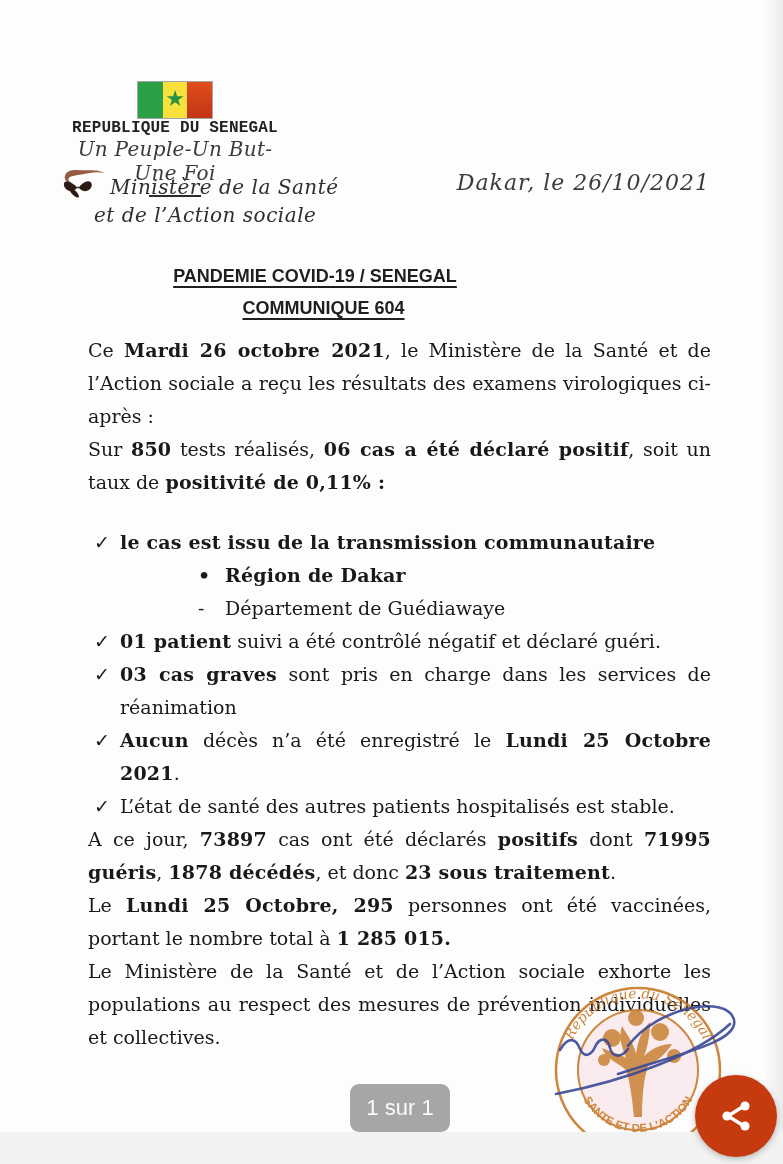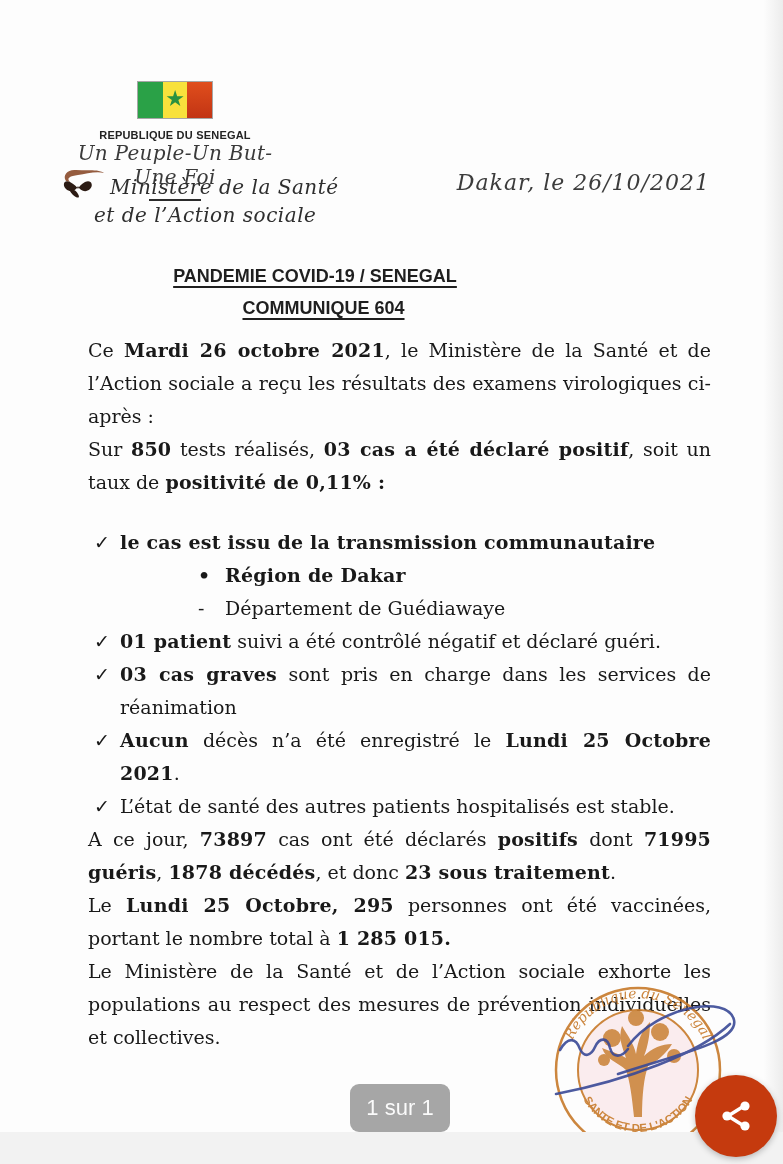--- a/index.html
+++ b/index.html
@@ -21,23 +21,23 @@
   .flag {
     width:76px; height:38px; margin:0 auto; display:flex;
     border:1px solid rgba(60,60,60,.45);
   }
   .flag .stripe { flex:1; position:relative; }
   .flag .star {
     position:absolute; left:50%; top:50%; transform:translate(-50%,-54%);
     font-size:22px; line-height:1;
   }
   .republic {
-    margin-top:10px;
-    font-family:Liberation Sans, sans-serif;
-    font-weight:bold; font-size:11px; letter-spacing:.2px; color:#232323;
+    margin-top:0;
+    font-family:Liberation Mono, monospace;
+    font-weight:bold; font-size:16px; letter-spacing:.2px; color:#232323;
   }
   .motto {
     margin-top:0; font-style:italic; font-size:20px; color:#3a3a3a;
     letter-spacing:.3px;
   }
   .hdr-divider {
     width:52px; height:2px; background:#2b2b2b; margin:10px auto 0;
   }
   .ministry-block { position:absolute; left:58px; top:165px; width:260px; }
   .ministry-logo { position:absolute; left:2px; top:2px; }
@@ -121,21 +121,21 @@
 
   <div class="dateline">Dakar, le 26/10/2021</div>
 
   <div class="doc-title">
     <div><span class="t-line">PANDEMIE COVID-19 / SENEGAL</span></div>
     <div class="t2"><span class="t-line">COMMUNIQUE 604</span></div>
   </div>
 
   <div class="doc-body">
     <p class="para"><span>Ce </span><b>Mardi 26 octobre 2021</b><span>, le Ministère de la Santé et de l’Action sociale a reçu les résultats des examens virologiques ci-après :</span></p>
-    <p class="para"><span>Sur </span><b>850</b><span> tests réalisés, </span><b>03 cas a été déclaré positif</b><span>, soit un taux de </span><b>positivité de 0,11% :</b></p>
+    <p class="para"><span>Sur </span><b>850</b><span> tests réalisés, </span><b>06 cas a été déclaré positif</b><span>, soit un taux de </span><b>positivité de 0,11% :</b></p>
 
     <div class="list">
       <div class="li">
         <span class="marker">✓</span>
         <span><b>le cas est issu de la transmission communautaire</b></span>
       </div>
       <div class="li sub">
         <span class="marker">•</span>
         <span><b>Région de Dakar</b></span>
       </div>

